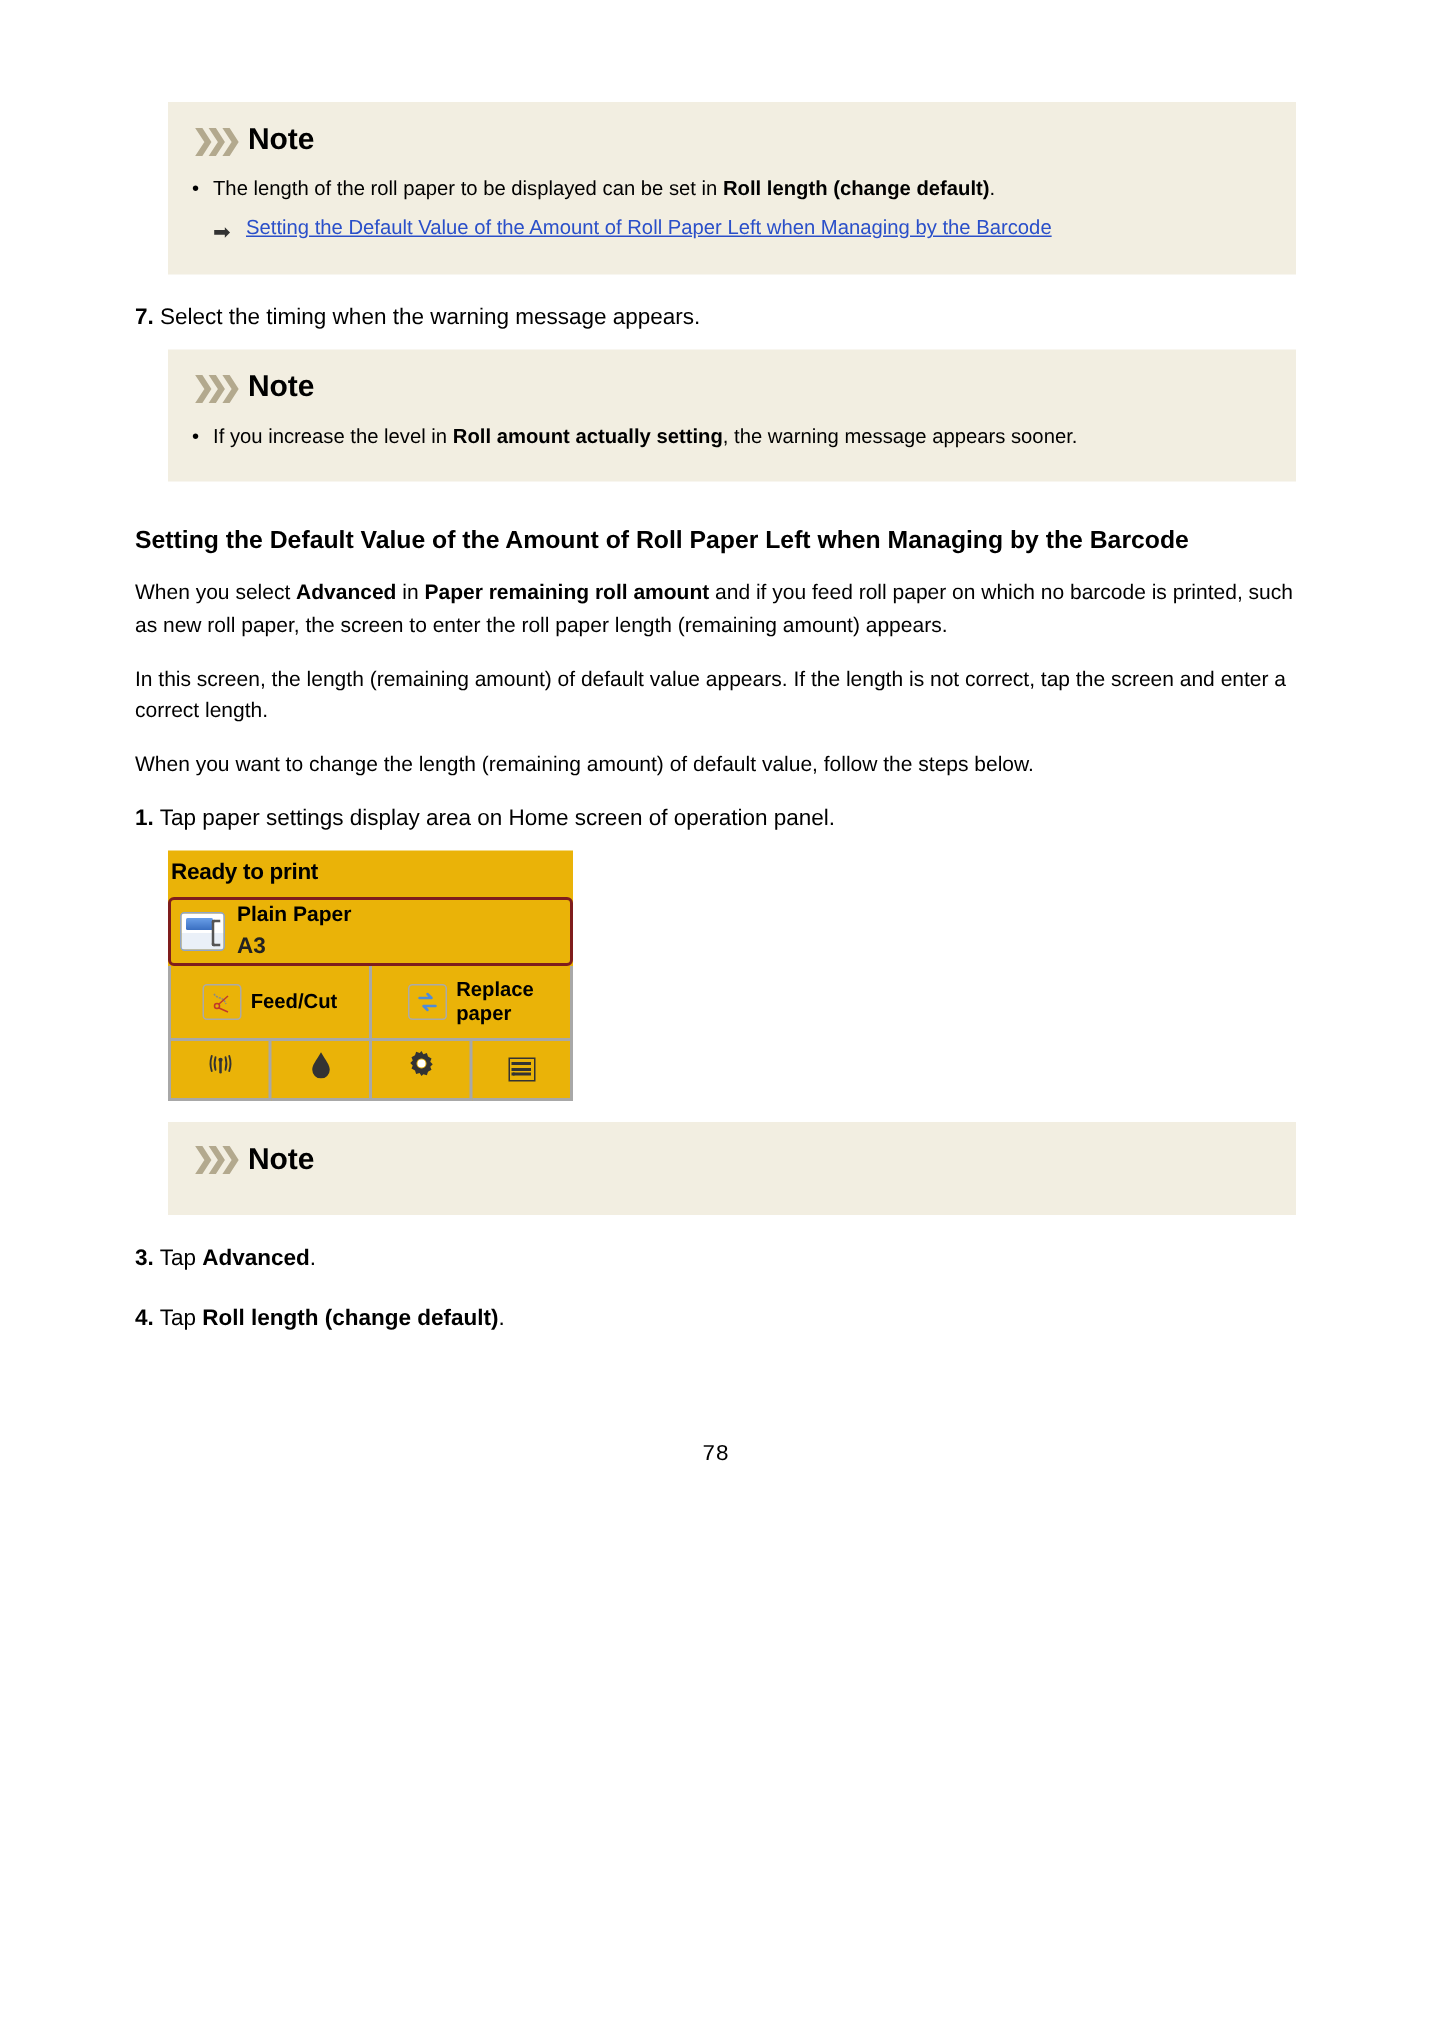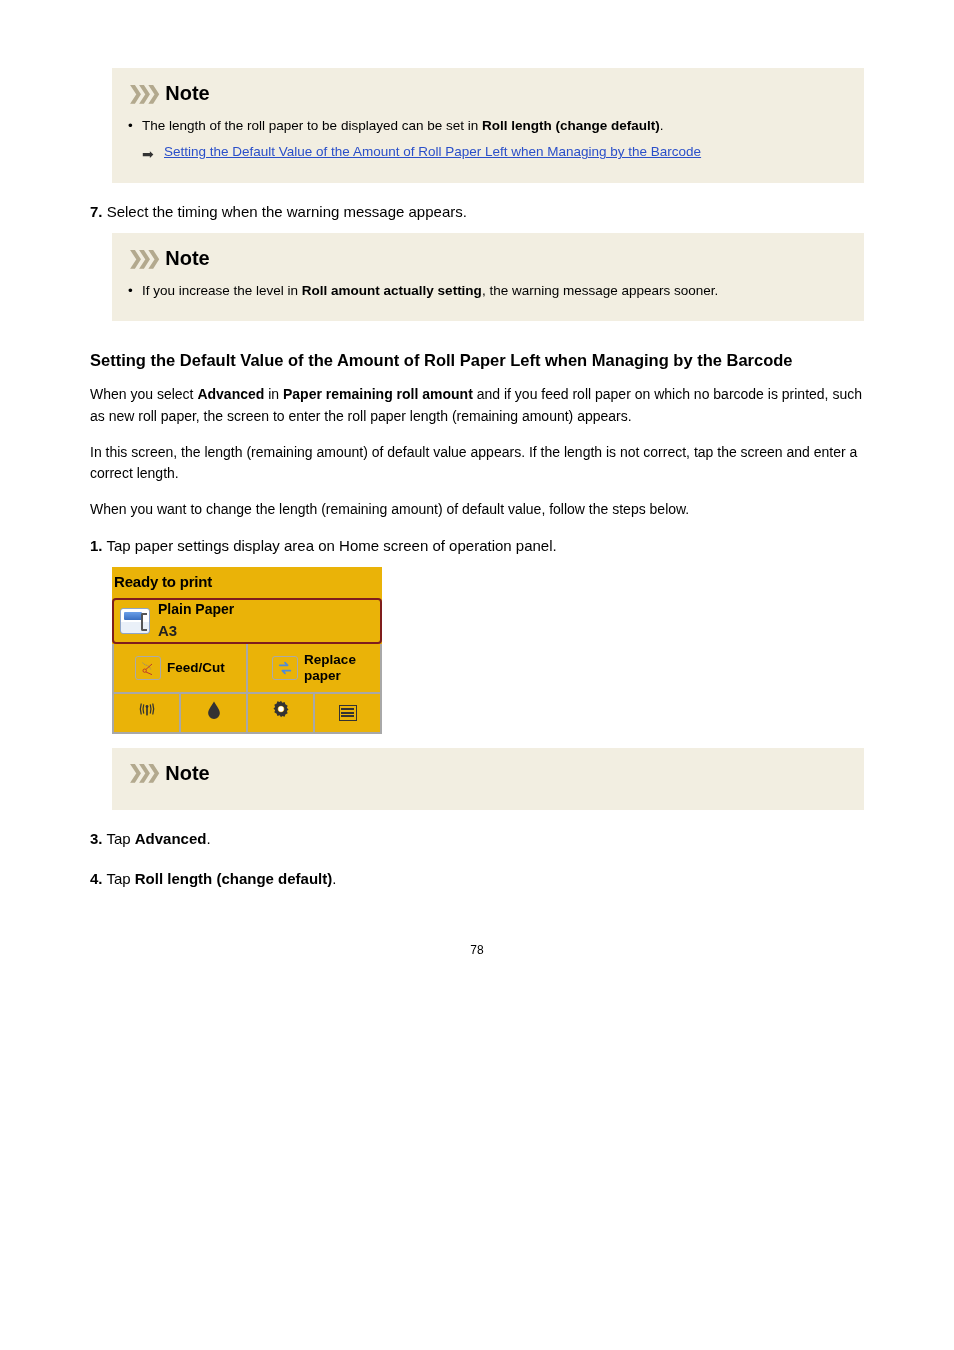--- a/index.html
+++ b/index.html
@@ -60,21 +60,21 @@
   .mini { flex:1; border: 2px solid #a8a8a8; border-top:none; display:flex; align-items:center; justify-content:center; }
   .mini + .mini { border-left: none; }
   .mini svg { width: 20px; height: 20px; }
   .wifi { font-size: 18px; font-weight:bold;}
   .drop { font-size: 18px; }
   .gear { font-size: 18px; }
   .listbox { width:18px; height:16px; border:1.5px solid #333; display:flex; flex-direction:column; justify-content:space-around; padding:2px; }
   .listbox i { display:block; height:2px; background:#333; position:relative; }
   .listbox i:before { content:""; position:absolute; left:-1px; top:0; width:2px; height:2px; background:#333; }
   ol.steps { list-style:none; margin-left: 0; }
-  .page-num { text-align:center; font-size: 12px; margin-top: 50px; }
+  .page-num { text-align:center; font-size: 15px; margin-top: 68px; font-family: Liberation Mono, monospace; }
 </style>
 </head>
 <body>
 
 <ol class="steps">
 
   <li class="step">
     <div class="note-box">
       <div class="note-title">
         <span class="chev">❯❯❯</span>

